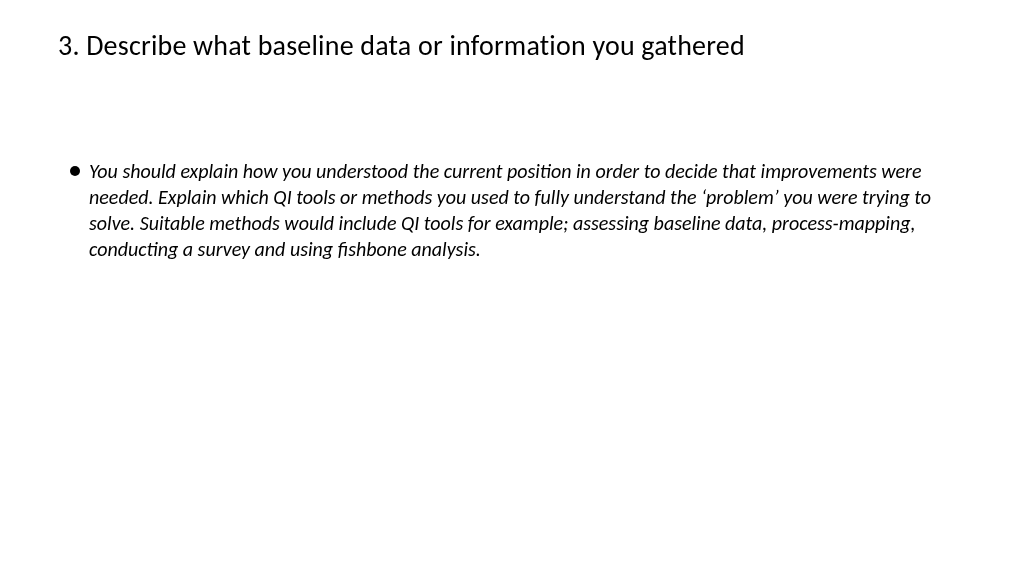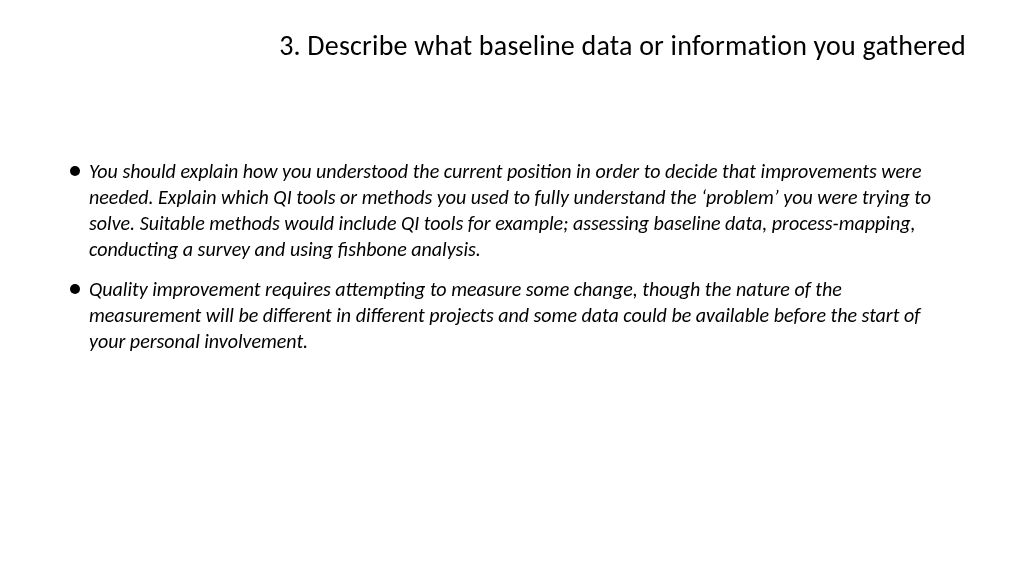--- a/index.html
+++ b/index.html
@@ -11,21 +11,21 @@
       width: 1024px;
       height: 576px;
       background: #ffffff;
       font-family: Calibri, 'Segoe UI', Arial, sans-serif;
       color: #000000;
       padding: 28px 58px 40px 58px;
     }
     .slide-title {
       font-size: 28px;
       font-weight: 400;
-      text-align: right;
+      text-align: left;
       margin-bottom: 95px;
       letter-spacing: 0.2px;
     }
     .content {
       padding: 0 10px;
     }
     .bullet-list {
       list-style: none;
       font-style: italic;
     }
@@ -54,18 +54,14 @@
 <body>
 
 <h1 class="slide-title">3. Describe what baseline data or information you gathered</h1>
 
 <div class="content">
   <ul class="bullet-list">
     <li class="bullet-item">
       <span class="bullet-marker"></span>
       <span class="bullet-text">You should explain how you understood the current position in order to decide that improvements were needed. Explain which QI tools or methods you used to fully understand the ‘problem’ you were trying to solve. Suitable methods would include QI tools for example; assessing baseline data, process-mapping, conducting a survey and using fishbone analysis.</span>
     </li>
-    <li class="bullet-item">
-      <span class="bullet-marker"></span>
-      <span class="bullet-text">Quality improvement requires attempting to measure some change, though the nature of the measurement will be different in different projects and some data could be available before the start of your personal involvement.</span>
-    </li>
   </ul>
 </div>
 
 </body></html>

